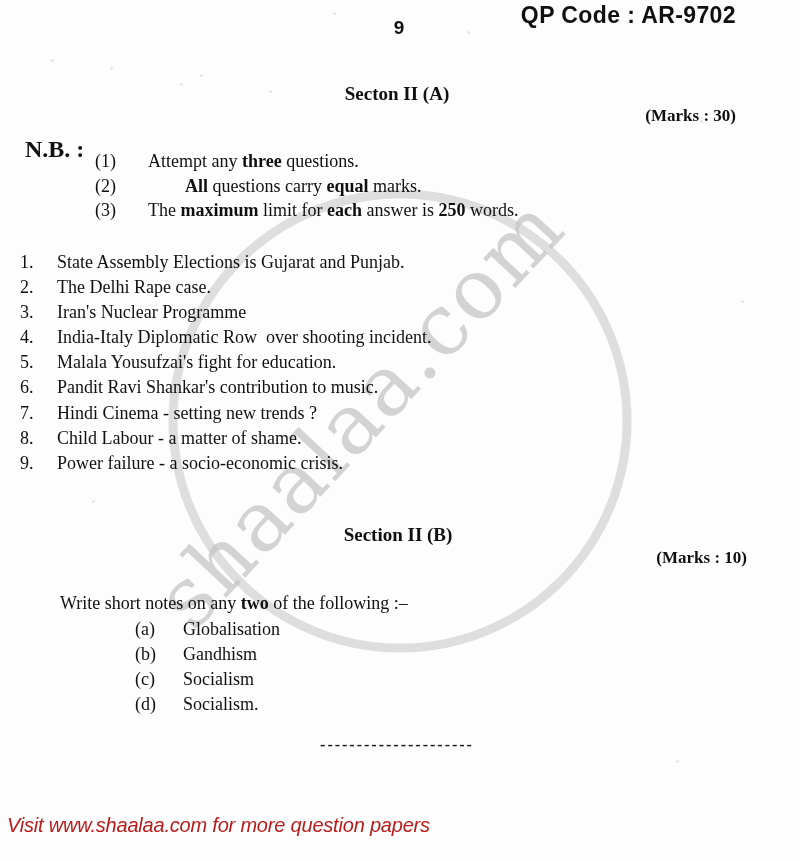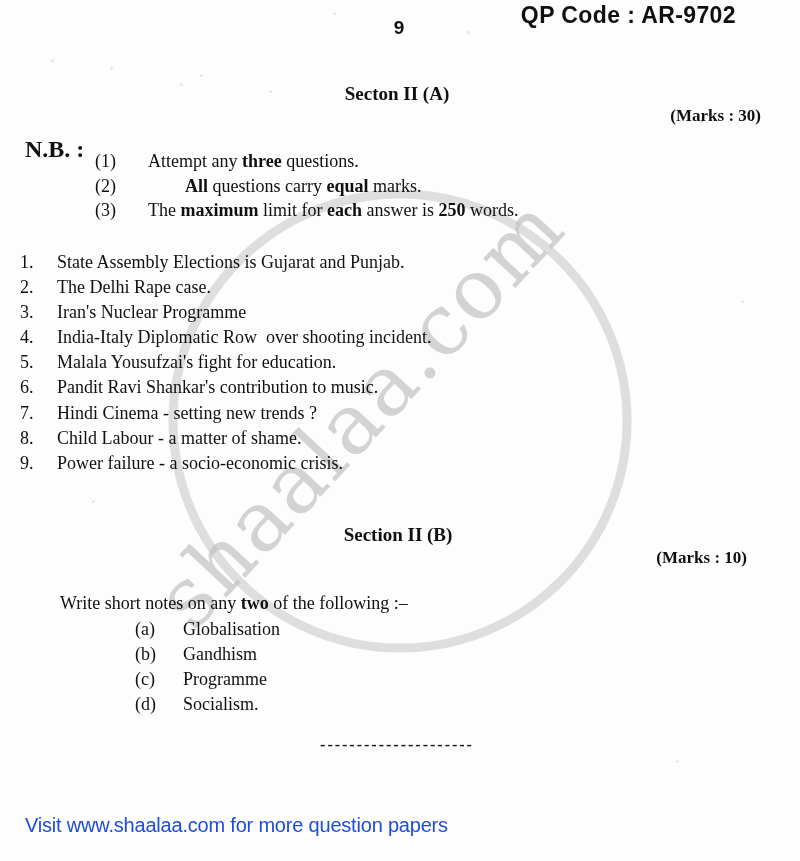--- a/index.html
+++ b/index.html
@@ -11,42 +11,42 @@
   
   .wm{position:absolute;left:0;top:0;z-index:0;pointer-events:none;}
   
   .content{position:absolute;inset:0;z-index:1;}
   .pagenum{position:absolute;top:17px;left:399px;transform:translateX(-50%);
     font-family:"Liberation Sans",sans-serif;font-weight:700;font-size:19px;}
   .qpcode{position:absolute;top:2px;right:64px;
     font-family:"Liberation Sans",sans-serif;font-weight:700;font-size:23px;letter-spacing:.4px;}
   .secA-title{position:absolute;top:83px;left:397px;transform:translateX(-50%);
     font-weight:700;font-size:19px;white-space:nowrap;}
-  .marksA{position:absolute;top:106px;right:39px;font-weight:700;font-size:17px;}
+  .marksA{position:absolute;top:106px;right:64px;font-weight:700;font-size:17px;}
   .nb-label{position:absolute;top:136px;left:25px;font-weight:700;font-size:24px;}
   .nb-rows{position:absolute;top:151px;left:0;right:0;}
   .nb-row{position:relative;height:24.7px;font-size:18px;}
   .nb-num{position:absolute;left:95px;}
   .nb-text{position:absolute;left:148px;white-space:pre;}
   .q-list{position:absolute;top:252px;left:0;right:0;}
   .q-row{position:relative;height:25.1px;font-size:18px;}
   .q-num{position:absolute;left:20px;}
   .q-text{position:absolute;left:57px;white-space:pre;}
   .secB-title{position:absolute;top:524px;left:398px;transform:translateX(-50%);
     font-weight:700;font-size:19px;white-space:nowrap;}
   .marksB{position:absolute;top:548px;right:53px;font-weight:700;font-size:17px;}
   .intro{position:absolute;top:593px;left:60px;font-size:18px;white-space:pre;}
   .opt-list{position:absolute;top:619px;left:0;right:0;}
   .opt-row{position:relative;height:25px;font-size:18px;}
   .opt-num{position:absolute;left:135px;}
   .opt-text{position:absolute;left:183px;text-align:center;}
   .divider{position:absolute;top:736px;left:397px;transform:translateX(-50%);
     font-weight:700;font-size:16px;letter-spacing:2px;white-space:nowrap;color:#1a1a1a;}
-  .footer-text{position:absolute;top:814px;left:25px;
-    font-family:"Liberation Sans",sans-serif;font-size:20px;letter-spacing:-.2px;color:#1d4ed8;}
+  .footer-text{position:absolute;top:814px;left:7px;
+    font-family:"Liberation Sans",sans-serif;font-size:20px;letter-spacing:-.2px;color:#b91c1c;font-style:italic;}
   
   .noise span{position:absolute;width:3px;height:3px;border-radius:50%;background:#4a4a4a;opacity:.13;}
 </style>
 </head>
 <body>
 
 <div class="page">
 
   <svg class="wm" width="800" height="861" viewBox="0 0 800 861">
     <circle cx="400" cy="421" r="227" fill="none" stroke="#c9c9c9" stroke-width="9" opacity="0.6"></circle>
@@ -140,21 +140,21 @@
       <div class="opt-row">
         <span class="opt-num">(a)</span>
         <span class="opt-text">Globalisation</span>
       </div>
       <div class="opt-row">
         <span class="opt-num">(b)</span>
         <span class="opt-text">Gandhism</span>
       </div>
       <div class="opt-row">
         <span class="opt-num">(c)</span>
-        <span class="opt-text">Programme</span>
+        <span class="opt-text">Socialism</span>
       </div>
       <div class="opt-row">
         <span class="opt-num">(d)</span>
         <span class="opt-text">Socialism.</span>
       </div>
     </div>
 
     <div class="divider">---------------------</div>
 
     <div class="footer-text">Visit www.shaalaa.com for more question papers</div>

